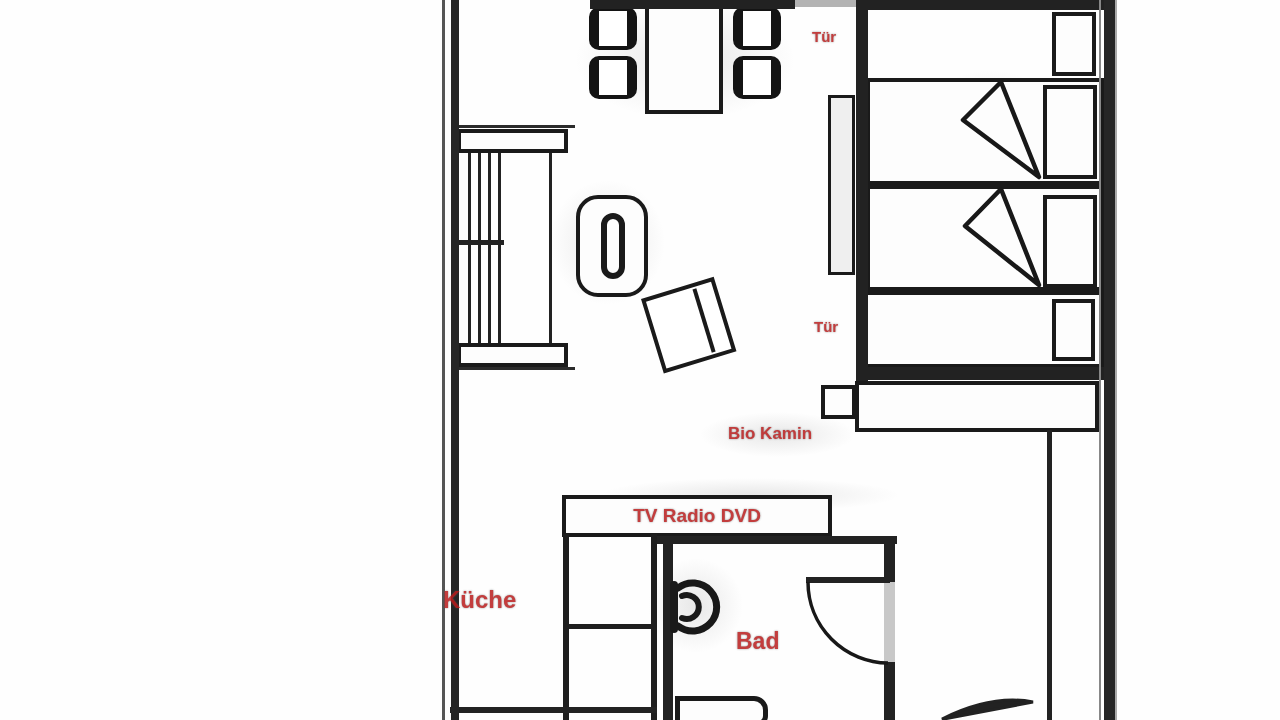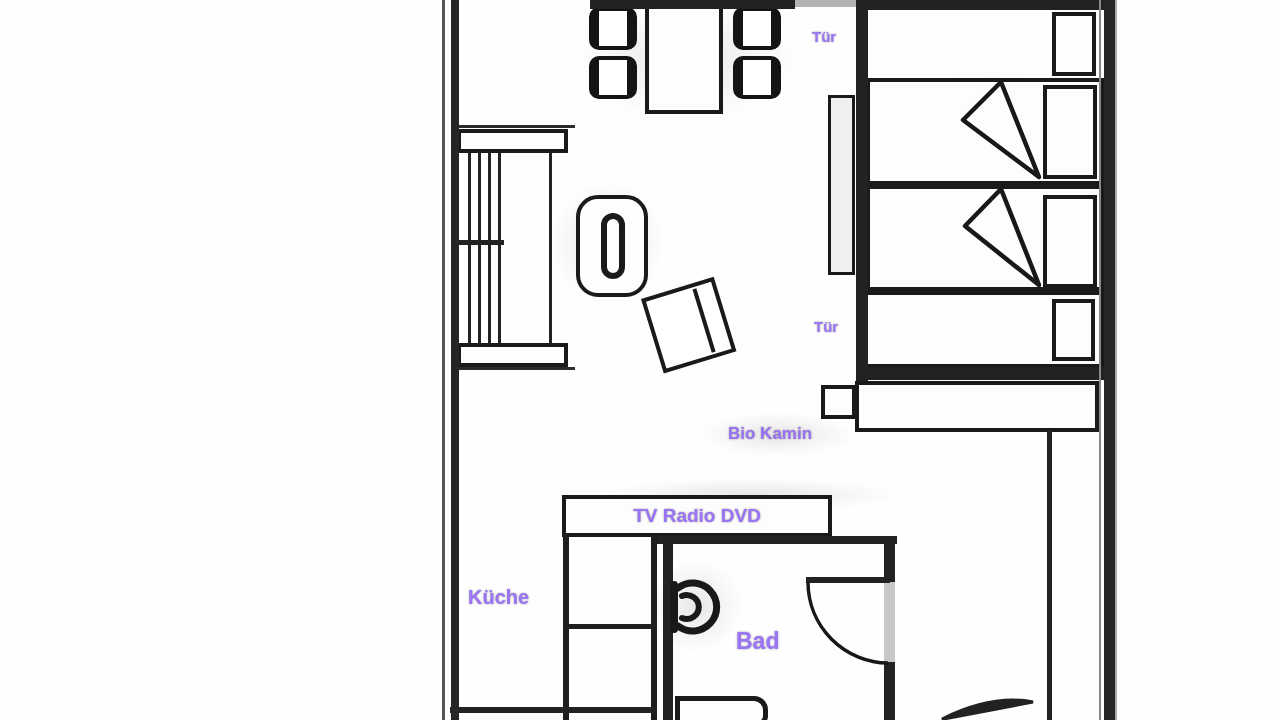--- a/index.html
+++ b/index.html
@@ -1,21 +1,21 @@
 <!DOCTYPE html>
 <html><head>
 <meta charset="utf-8">
 <style>
   html,body{margin:0;padding:0;background:#fff;}
   .stage{position:relative;width:1280px;height:720px;background:#fefefe;overflow:hidden;
          font-family:"Liberation Sans",sans-serif;}
   .abs{position:absolute;}
   .w{position:absolute;background:#222;}
   .box{position:absolute;border:4px solid #1a1a1a;background:#fdfdfd;box-sizing:border-box;}
-  .lbl{position:absolute;color:#8b5cf6;font-weight:700;opacity:.85;
+  .lbl{position:absolute;color:#b91c1c;font-weight:700;opacity:.85;
        text-shadow:0 0 2px rgba(90,90,90,.8);white-space:nowrap;}
   .chair{position:absolute;width:48px;height:43px;box-sizing:border-box;
          border-left:10px solid #141414;border-right:10px solid #141414;
          border-top:4px solid #141414;border-bottom:4px solid #141414;
          border-radius:10px;background:#fff;}
   .smudge{position:absolute;background:radial-gradient(closest-side,rgba(80,80,80,.13),rgba(80,80,80,0));}
   svg.overlay{position:absolute;left:0;top:0;pointer-events:none;}
 </style>
 </head>
 <body>
@@ -114,16 +114,16 @@
     </g>
 
     <path d="M 808 582 A 81 81 0 0 0 888 663" fill="none" stroke="#181818" stroke-width="3.5"></path>
 
     <path d="M 942 719 Q 992 694 1033 702 L 944 719 Z" fill="#222" stroke="#222" stroke-width="3"></path>
   </svg>
 
   <div class="lbl" style="left:812px;top:28px;font-size:15px">Tür</div>
   <div class="lbl" style="left:814px;top:318px;font-size:15px">Tür</div>
   <div class="lbl" style="left:728px;top:424px;font-size:17px">Bio Kamin</div>
-  <div class="lbl" style="left:468px;top:586px;font-size:20px">Küche</div>
+  <div class="lbl" style="left:443px;top:586px;font-size:24px">Küche</div>
   <div class="lbl" style="left:736px;top:628px;font-size:23px">Bad</div>
 
 </div>
 
 </body></html>

